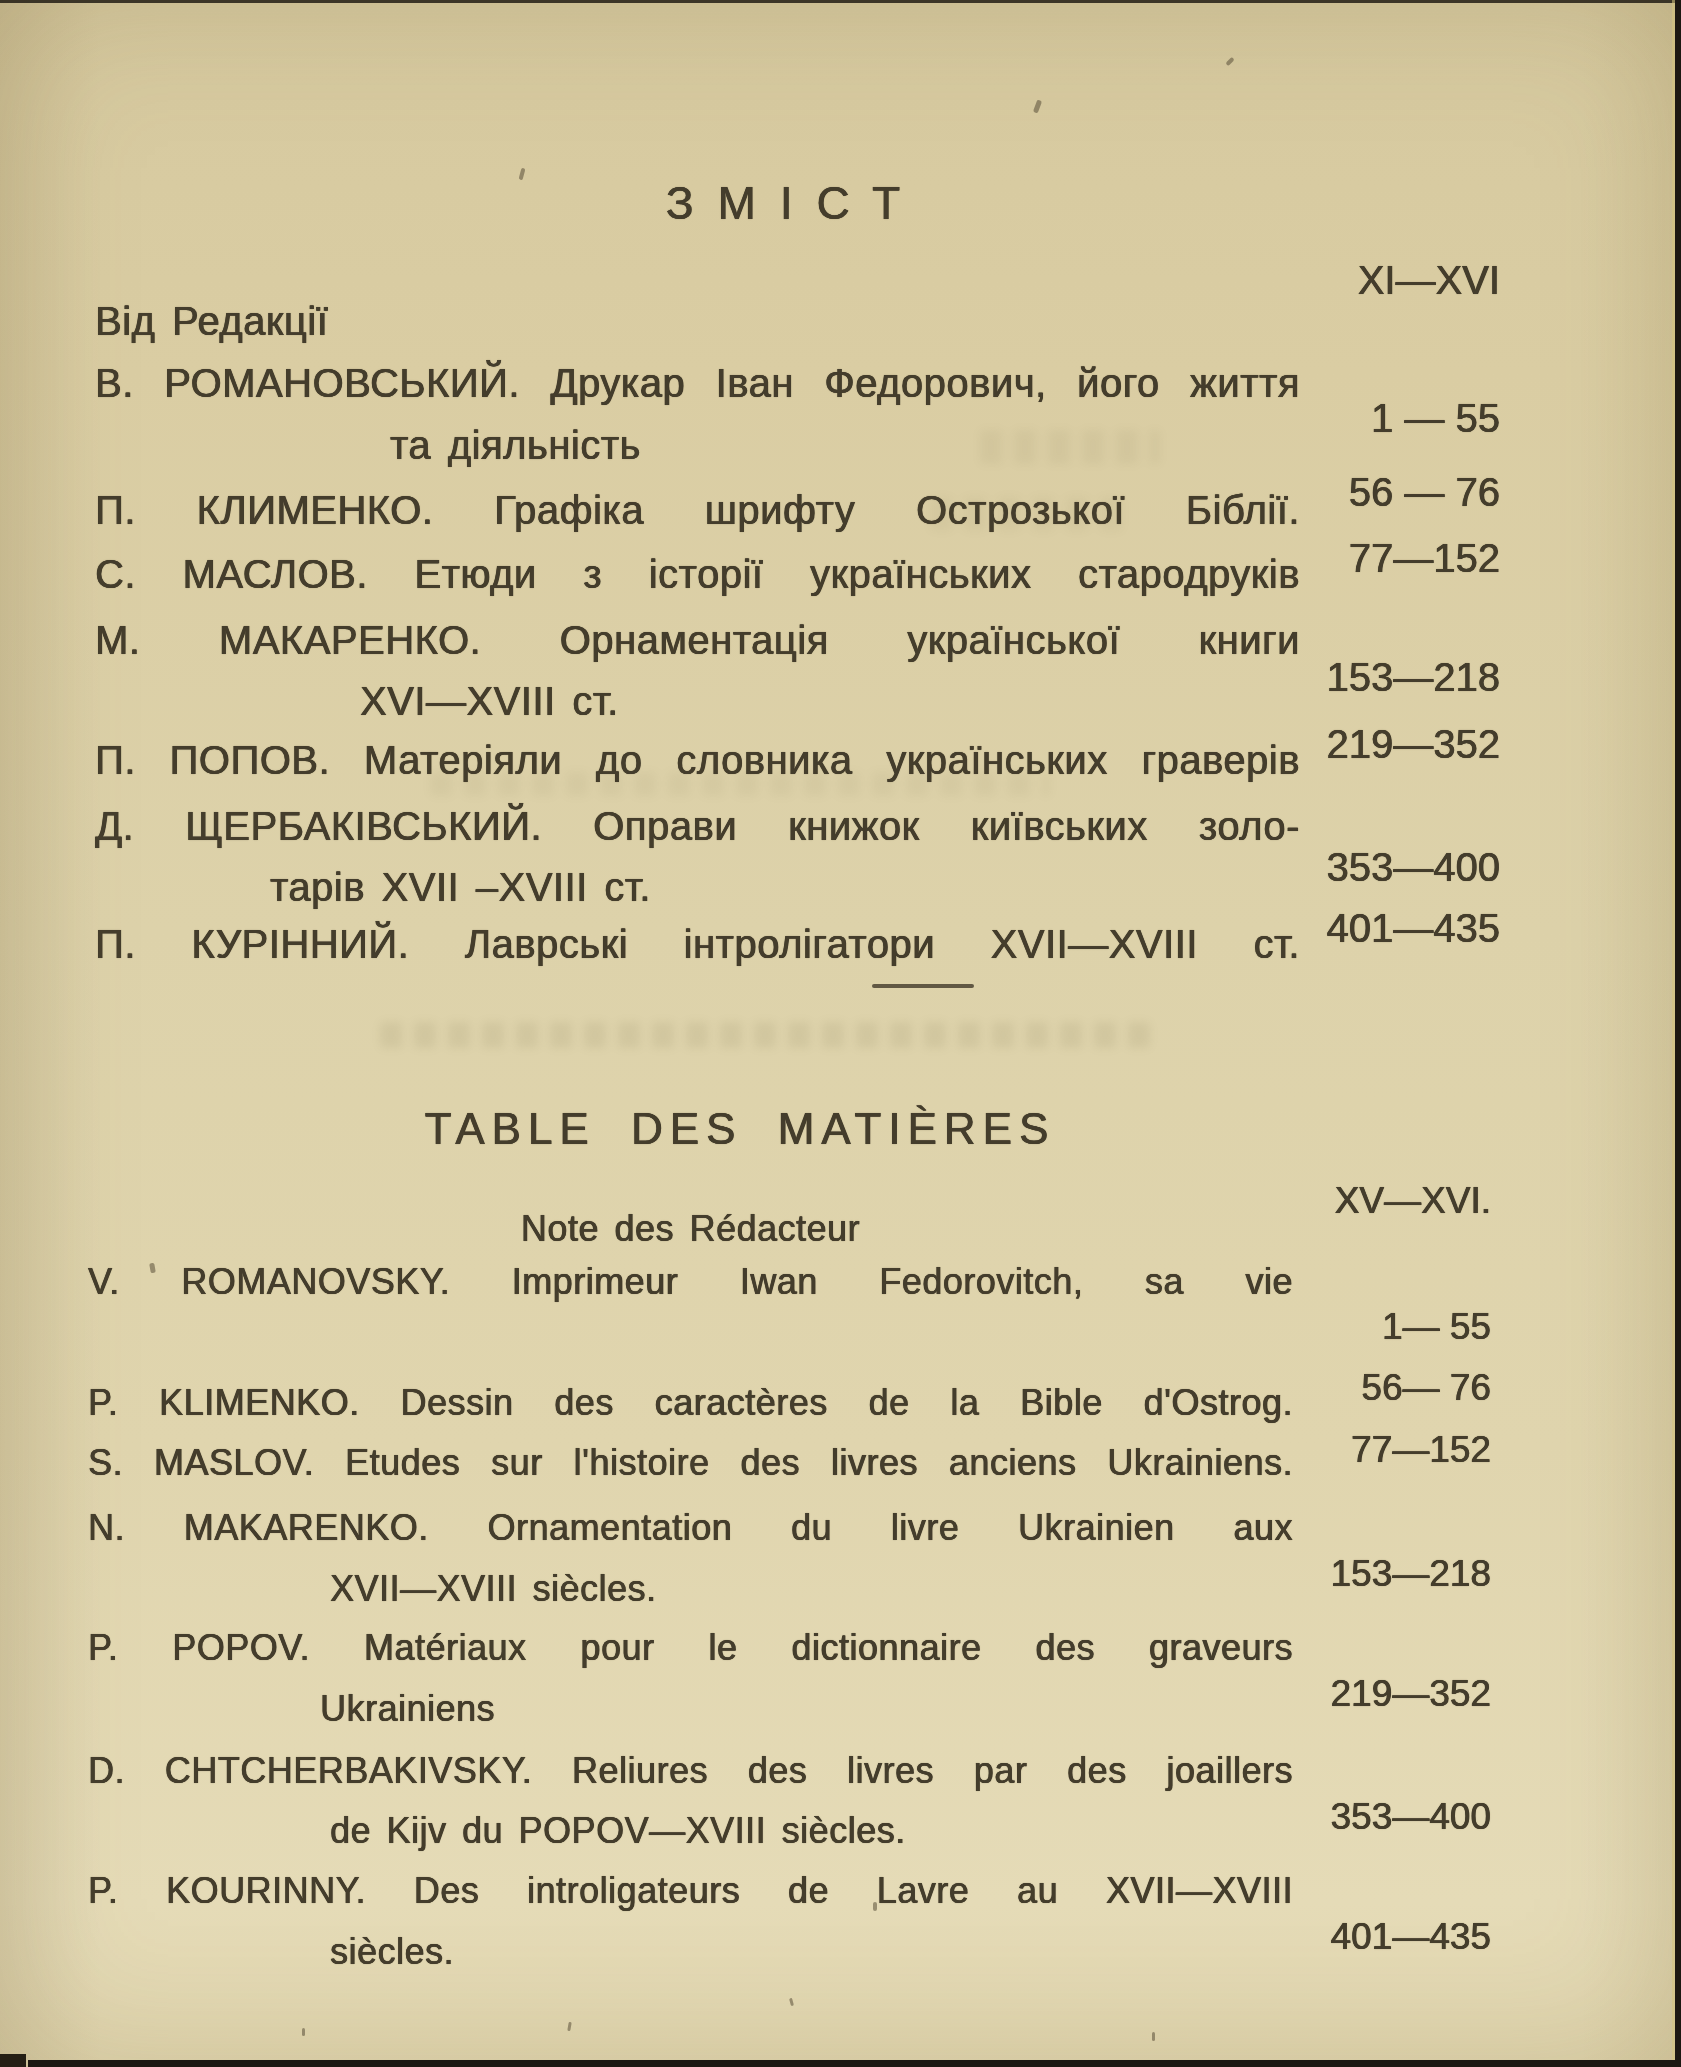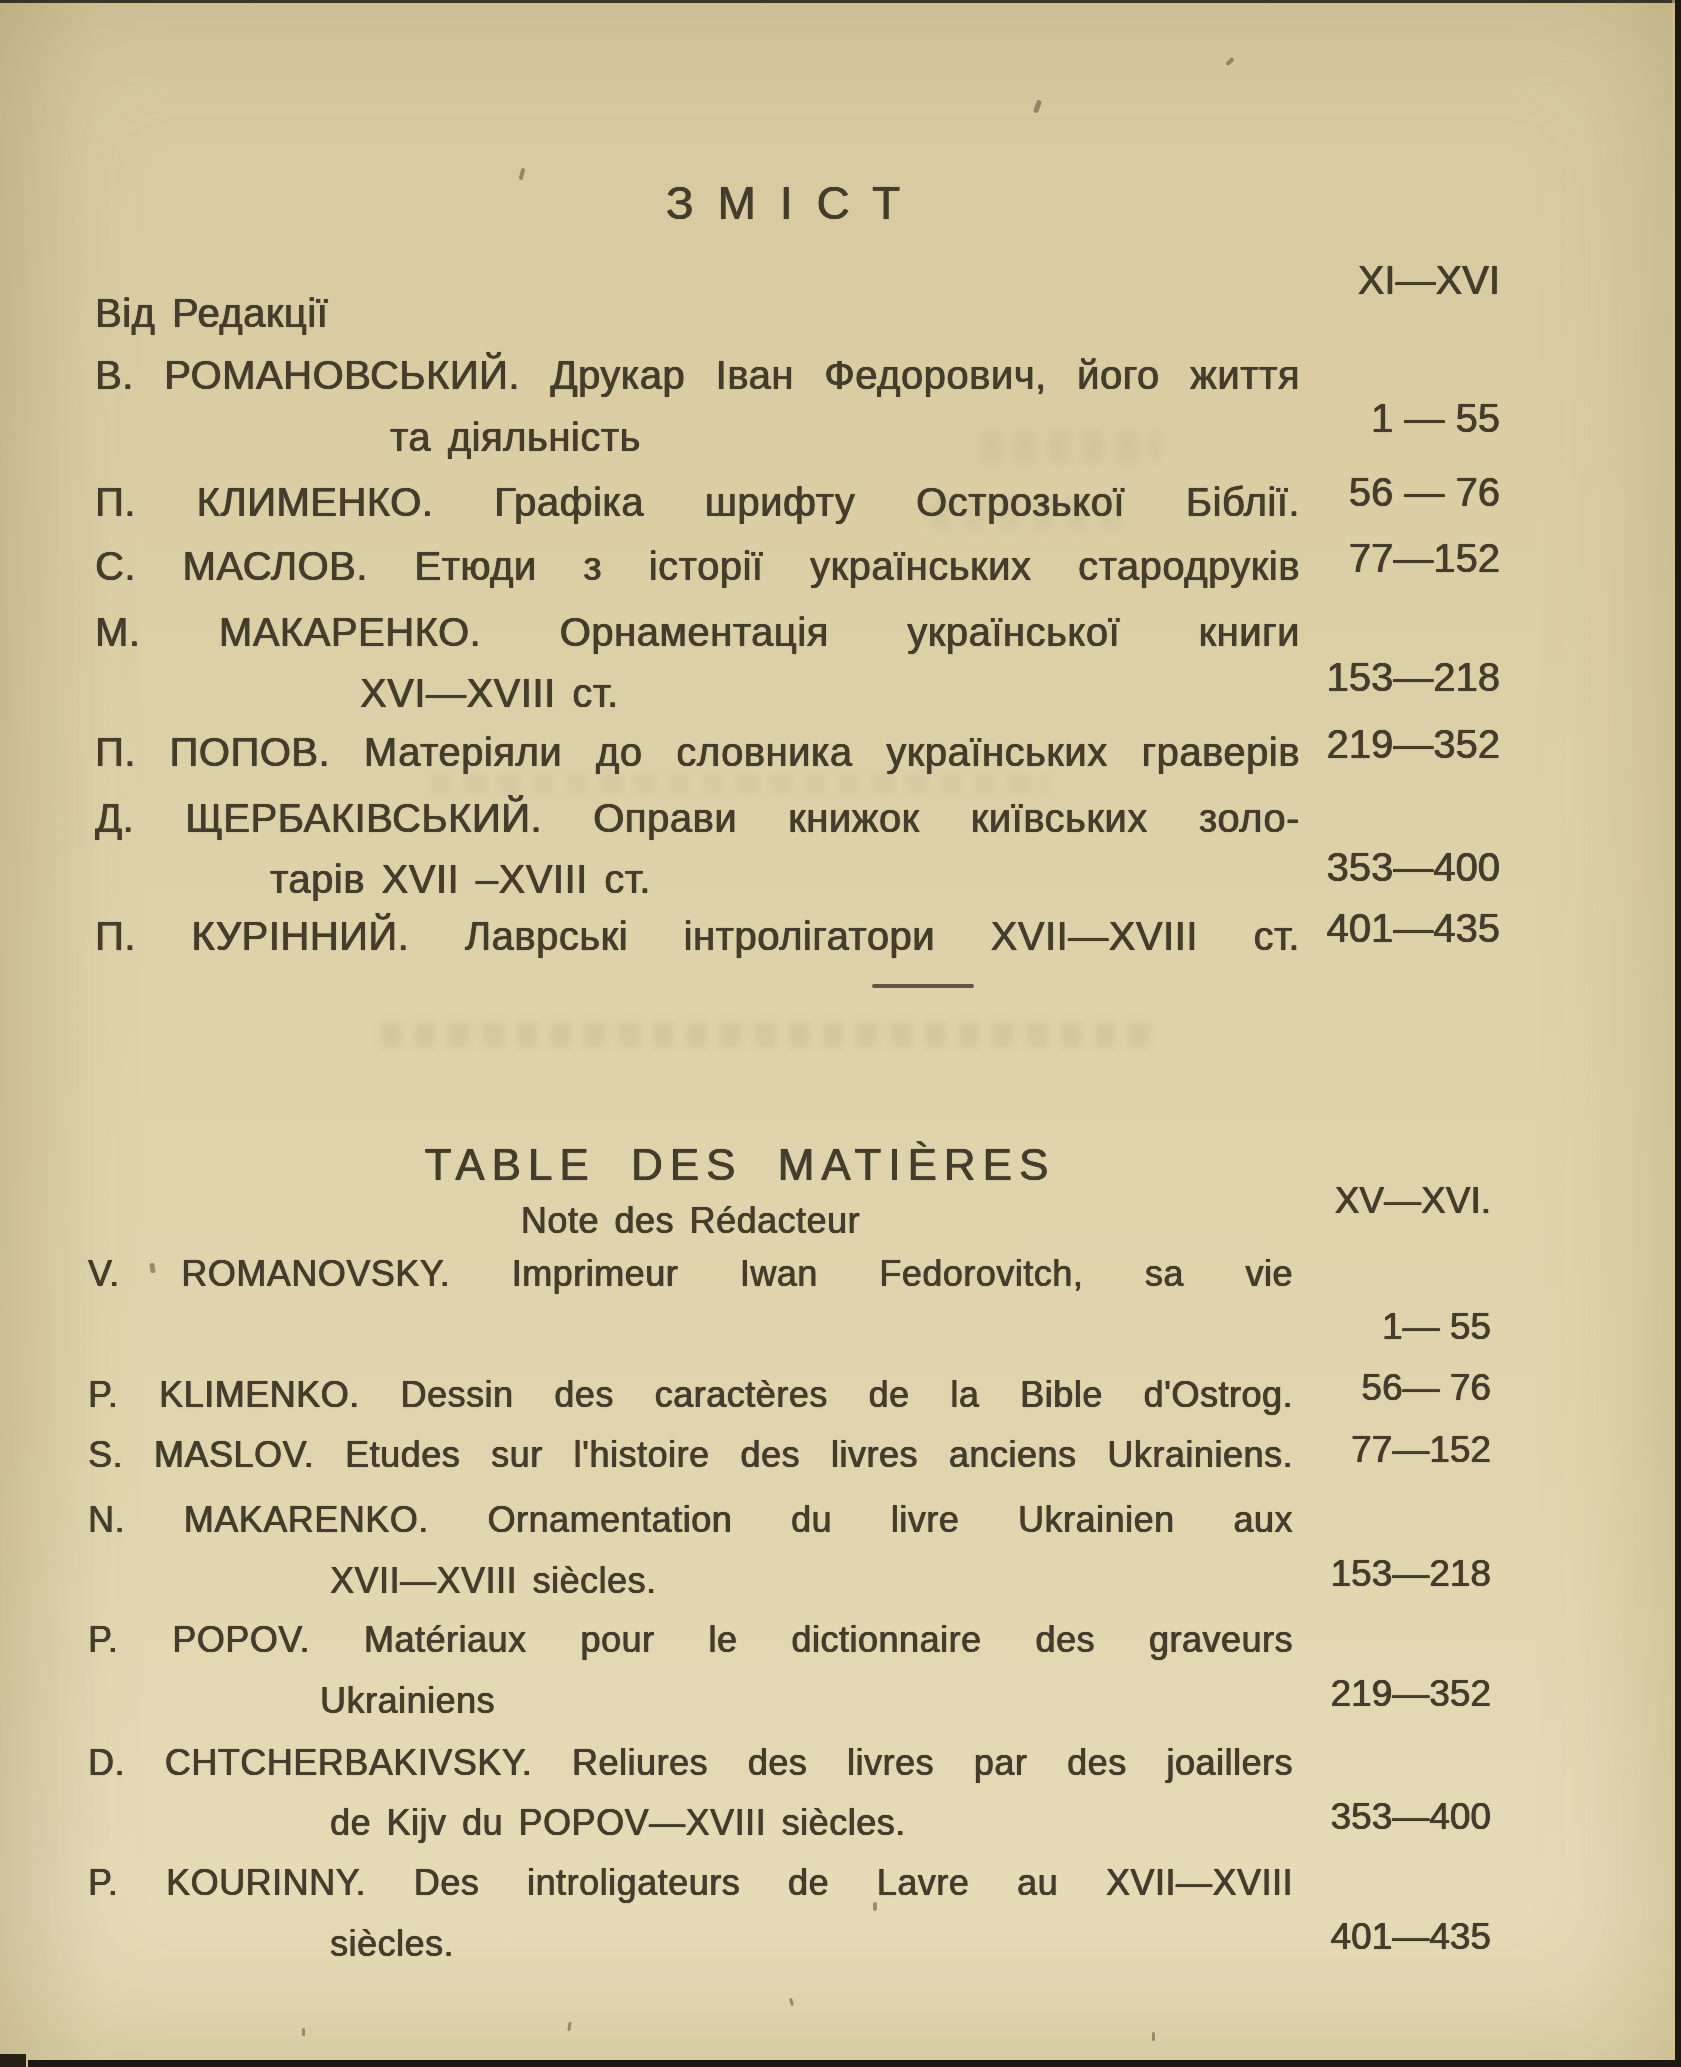--- a/index.html
+++ b/index.html
@@ -20,23 +20,23 @@
     text-shadow:0.45px 0 0 currentColor, -0.35px 0 0 currentColor, 0 0 1.3px rgba(75,66,45,.45);
     white-space:nowrap;
   }
   .title-uk{
     font-size:46px; letter-spacing:.52em;
     left:120px; width:1350px; text-align:center;
     white-space:nowrap;
   }
   .title-fr{
     font-size:44px; letter-spacing:7px; word-spacing:16px;
-    left:120px; width:1240px; text-align:center;margin-top:36px;
+    left:120px; width:1240px; text-align:center;
   }
-  .t{ font-size:40px; left:95px; width:1205px; letter-spacing:.5px; word-spacing:5px; line-height:1.15; }
+  .t{ font-size:40px; left:95px; width:1205px; letter-spacing:.5px; word-spacing:5px; line-height:1.15;margin-top:8px; }
   .t.fr{ font-size:36px; left:88px; width:1205px; }
   .just{ text-align:justify; text-align-last:justify; }
   .cont{ width:auto; }
   .pg{ font-size:40px; right:181px; text-align:right; }
   .pg.fr{ font-size:37px; right:190px; }
   .rule{
     position:absolute; top:984px; left:872px; width:102px; height:4px;
     background:rgba(62,54,38,.78); border-radius:2px;
   }
   .ghost{

